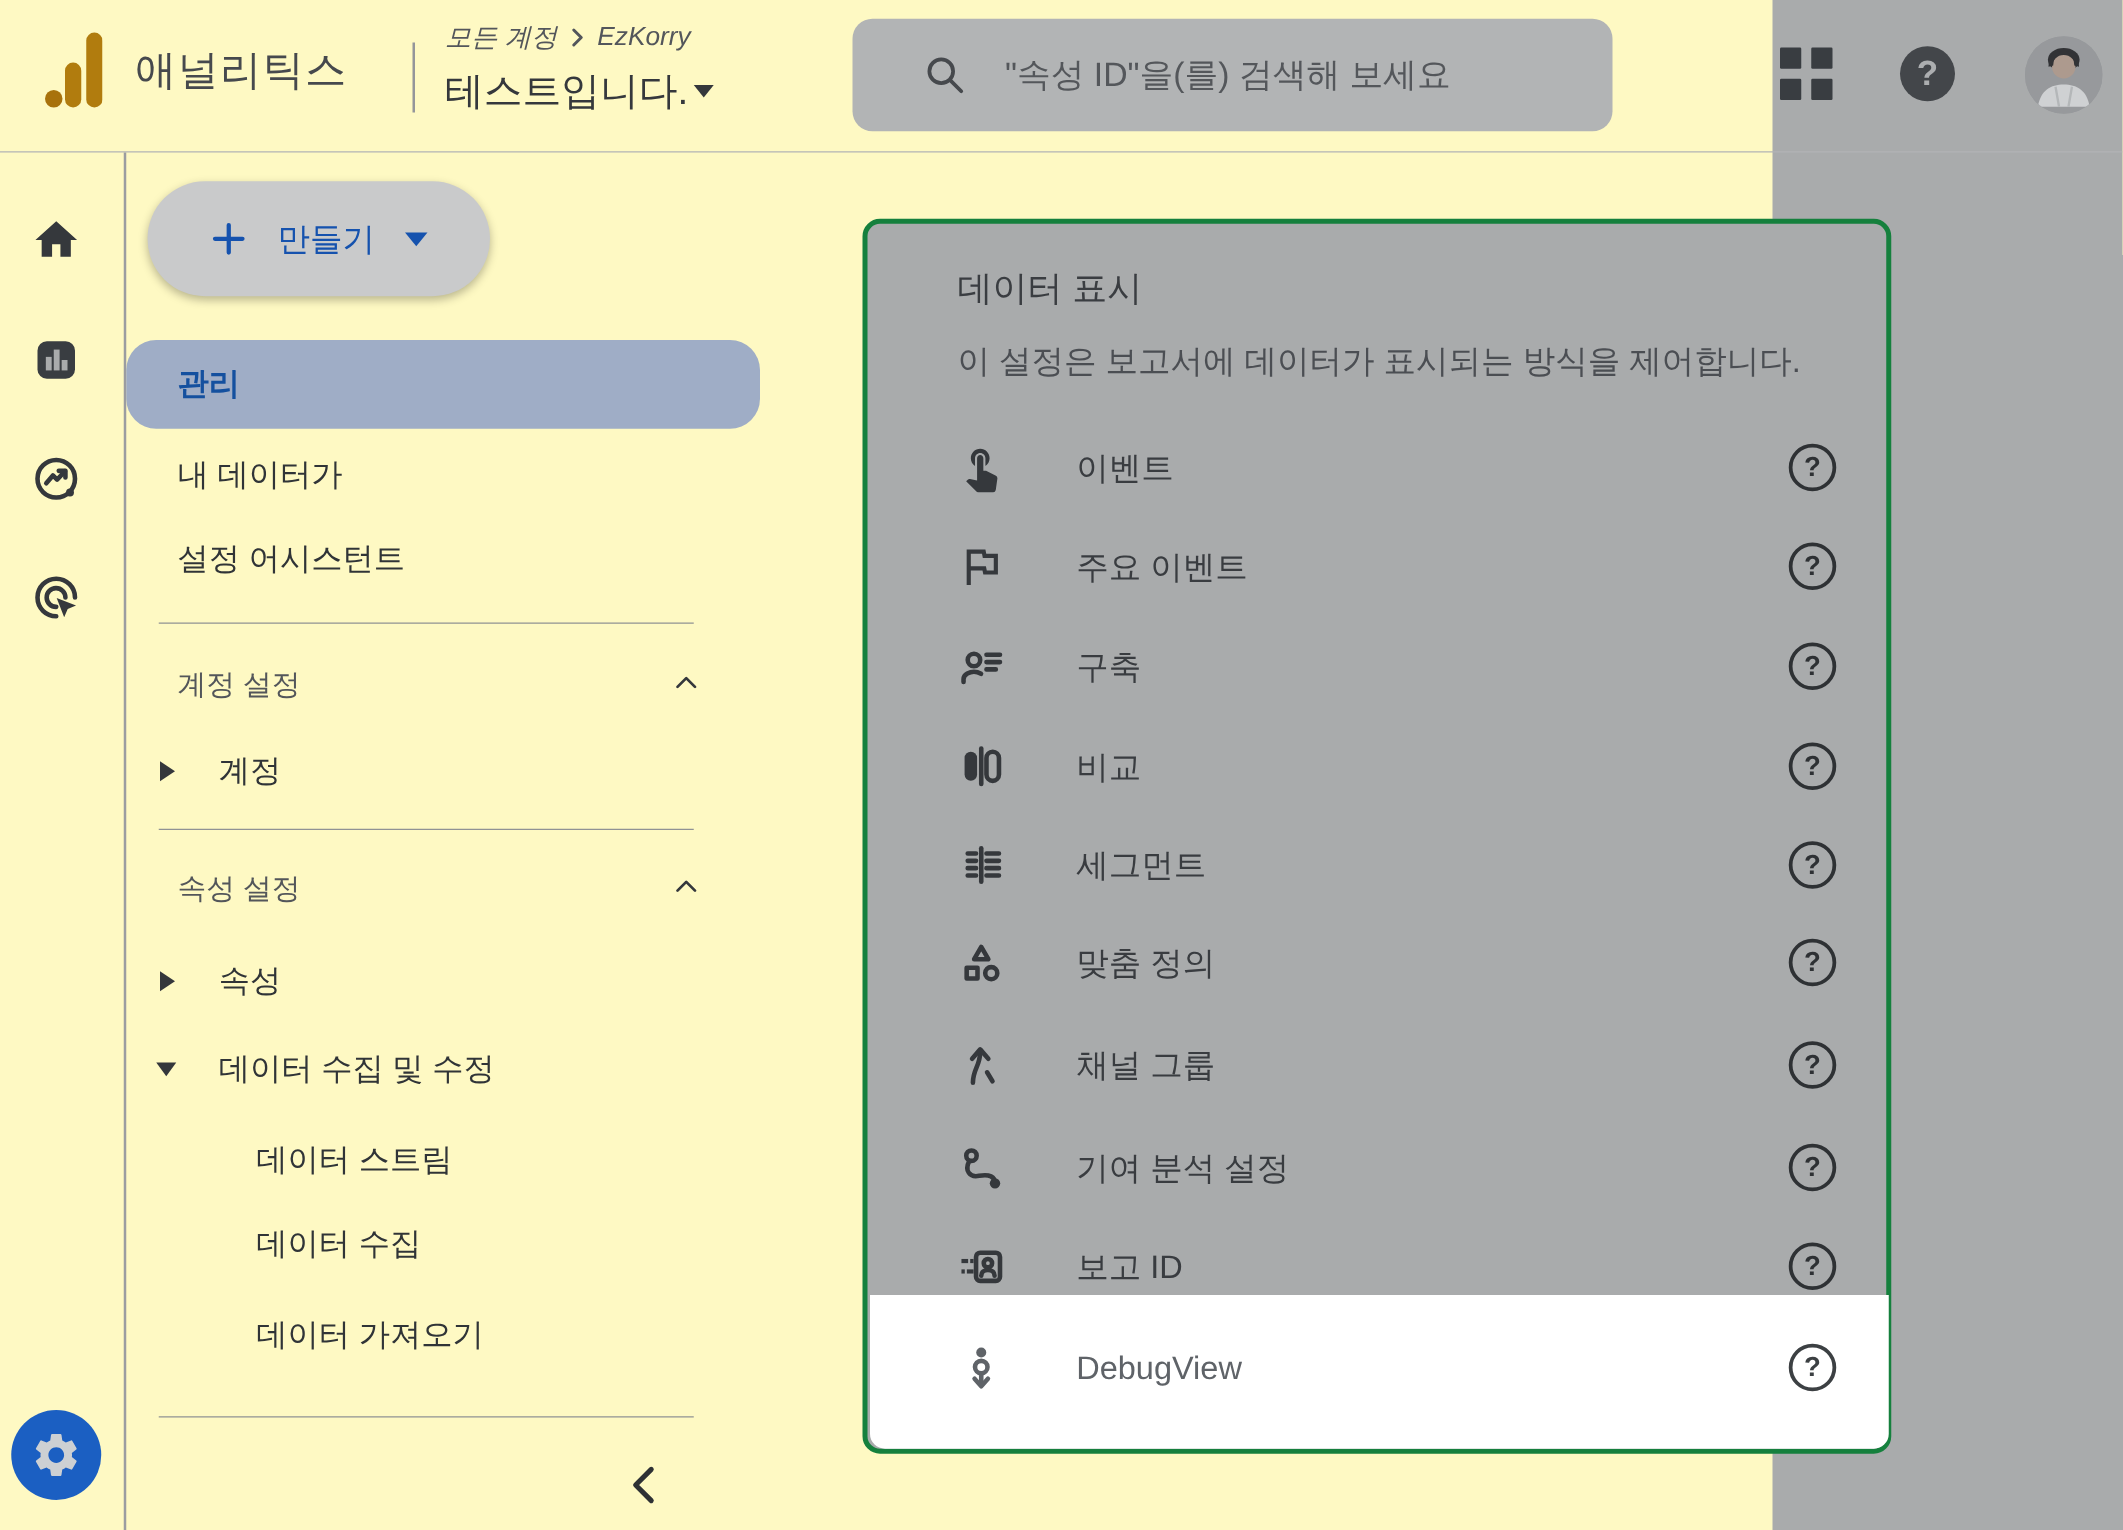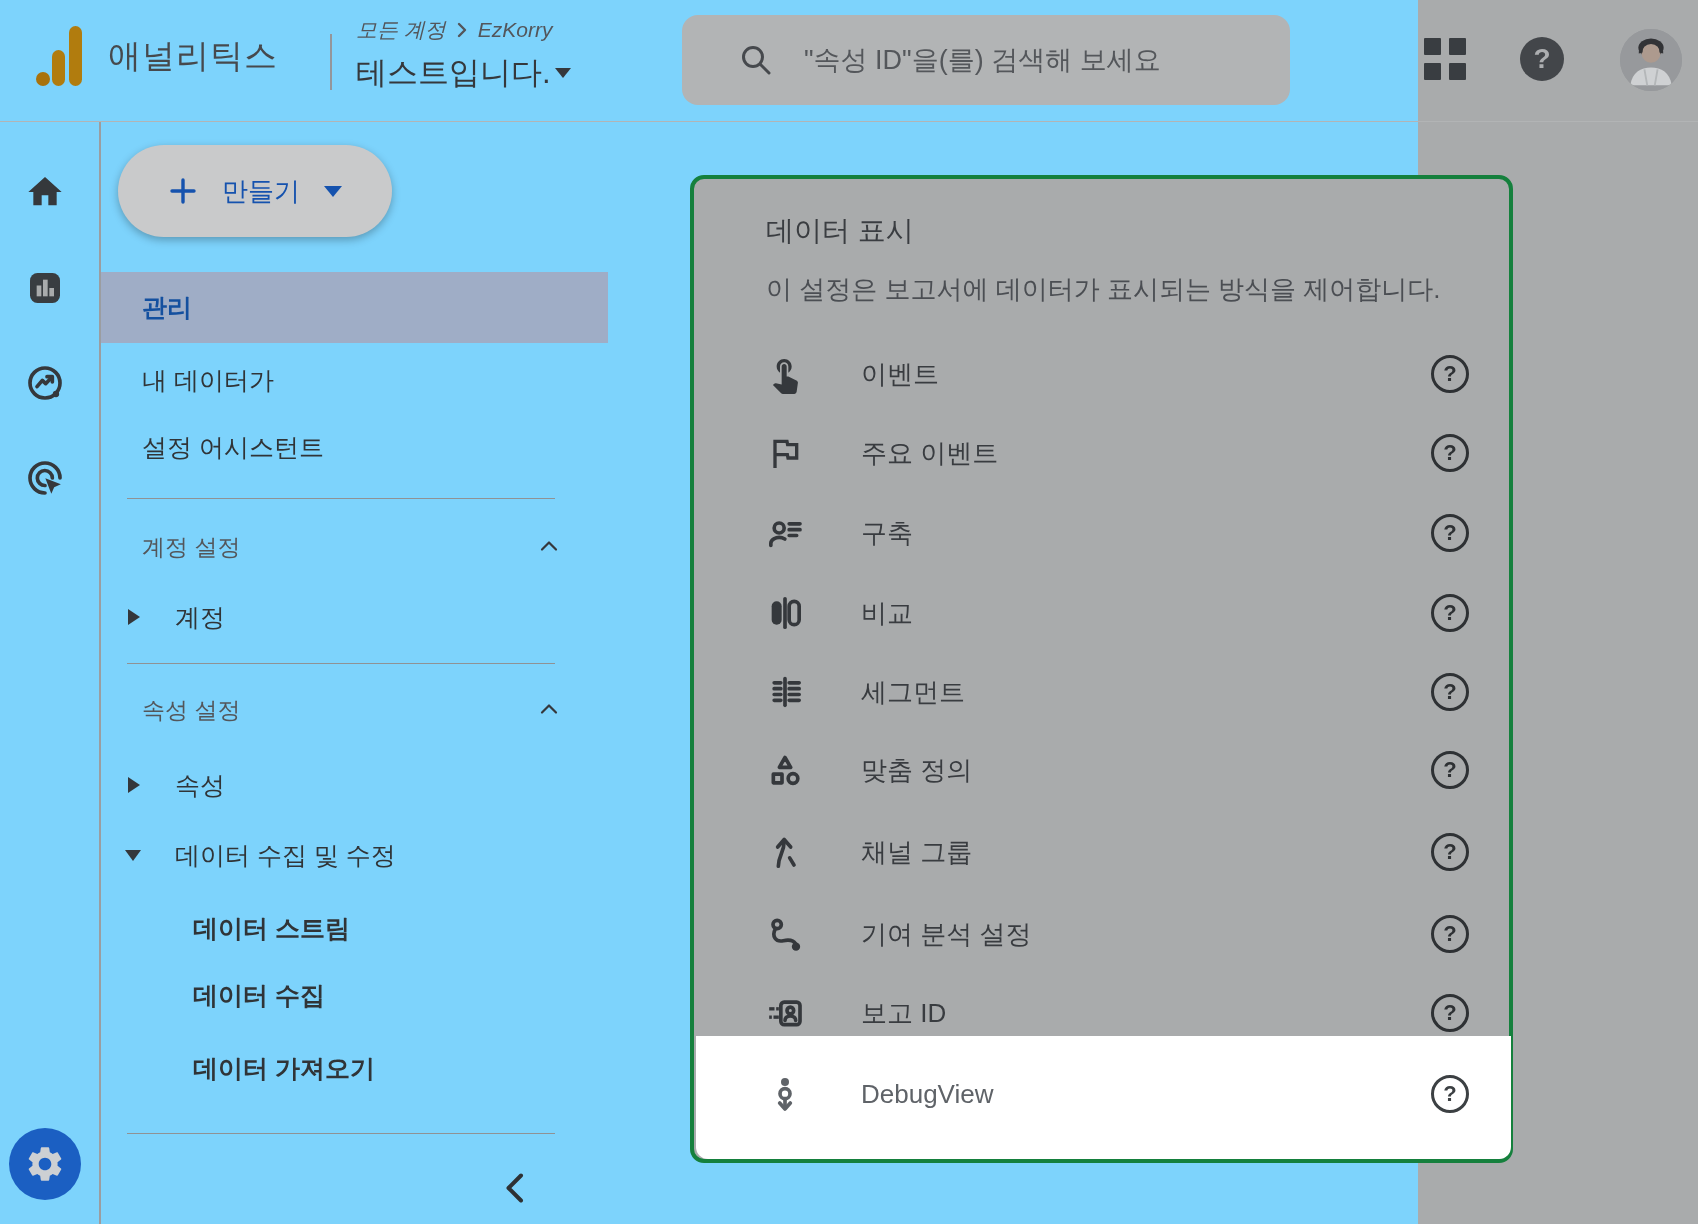--- a/index.html
+++ b/index.html
@@ -1,18 +1,18 @@
 <!DOCTYPE html>
 <html><head>
 <meta charset="utf-8">
 <style>
   * { margin:0; padding:0; box-sizing:border-box; }
   html,body { width:1698px; height:1224px; }
   body { font-family:"Liberation Sans","DejaVu Sans",sans-serif; background:#a9abac; overflow:hidden; }
-  .stage { position:relative; width:1418px; height:1224px; background:#7dd3fc; }
+  .stage { position:relative; width:1418px; height:1224px; background:#fef9c3; }
 
   
   .header { position:absolute; left:0; top:0; width:1698px; height:122px; border-bottom:1px solid #b2b4b5; }
   .logo-wrap { position:absolute; left:36px; top:24px; display:flex; align-items:center; gap:26px; }
   .logo-text { font-size:33px; color:#46494d; letter-spacing:1px; }
   .hdr-divider { position:absolute; left:330px; top:34px; width:2px; height:56px; background:#94969a; }
   .crumb-block { position:absolute; left:356px; top:16px; }
   .crumb-top { display:flex; align-items:center; gap:8px; font-size:21px; color:#53565b;font-style:italic; }
   .prop-row { display:flex; align-items:center; gap:4px; margin-top:8px; cursor:pointer; }
   .prop-name { font-size:31px; color:#35383c; }
@@ -31,31 +31,31 @@
   .rail-btn { position:absolute; left:25px; width:40px; height:40px; cursor:pointer; }
   .gear-btn { position:absolute; left:9px; top:1006px; width:72px; height:72px; border-radius:50%; background:#1b5fc2; display:flex; align-items:center; justify-content:center; cursor:pointer; }
 
   
   .panel { position:absolute; left:101px; top:122px; width:507px; height:1102px; }
   .create-btn { position:absolute; left:17px; top:23px; width:274px; height:92px; background:#c9cacb; border-radius:46px; box-shadow:0 3px 8px rgba(0,0,0,.28); display:flex; align-items:center; justify-content:center; gap:24px; cursor:pointer; }
   .create-label { font-size:26px; color:#1552ae; font-weight:500; }
   .caret-down-bl { width:0; height:0; border-left:9px solid transparent; border-right:9px solid transparent; border-top:11px solid #1552ae; }
   .menu-item { position:absolute; left:0; width:507px; height:60px; line-height:60px; font-size:25px; color:#303437; cursor:pointer; }
   .menu-item .lbl { position:absolute; left:41px; }
-  .selected-item { position:absolute; left:0; top:150px; width:507px; height:71px; line-height:71px; background:#9fadc6; cursor:pointer; }
+  .selected-item { position:absolute; left:0; top:150px; width:507px; height:71px; line-height:71px; background:#9fadc6; cursor:pointer;border-radius:24px; }
   .selected-item .lbl { position:absolute; left:41px; font-size:25px; color:#14509f; font-weight:600; }
   .sect-head { position:absolute; left:0; width:507px; height:60px; line-height:60px; font-size:23px; color:#53565a; cursor:pointer; }
   .sect-head .lbl { position:absolute; left:41px; }
   .sect-head svg { position:absolute; left:436px; top:18px; }
   .tree-item { position:absolute; left:0; width:507px; height:60px; line-height:60px; font-size:25px; color:#303437; cursor:pointer; }
   .tree-item .lbl { position:absolute; left:74px; }
   .tree-item .tri-r { position:absolute; left:27px; top:22px; width:0; height:0; border-top:8px solid transparent; border-bottom:8px solid transparent; border-left:12px solid #34373b; }
   .tree-item .tri-d { position:absolute; left:24px; top:25px; width:0; height:0; border-left:8px solid transparent; border-right:8px solid transparent; border-top:11px solid #34373b; }
   .sub-item { position:absolute; left:0; width:507px; height:60px; line-height:60px; font-size:25px; color:#303437; cursor:pointer; }
-  .sub-item .lbl { position:absolute; left:92px;font-weight:bold; }
+  .sub-item .lbl { position:absolute; left:104px; }
   .pdivider { position:absolute; left:26px; width:428px; height:1px; background:#909294; }
   .collapse-btn { position:absolute; left:395px; top:1046px; width:40px; height:40px; cursor:pointer; }
 
   
   .card { position:absolute; left:690px; top:175px; width:823px; height:988px; border:4px solid #15803d; border-radius:14px; background:#a9abac; }
   .card-title { position:absolute; left:72px; top:210px; font-size:28px; color:#3a3d41; font-weight:500; transform:translateY(-50%); top:52px; }
   .card-desc { position:absolute; left:72px; top:110px; font-size:26px; color:#4b4e53; transform:translateY(-50%); top:110px; }
   .spotlight { position:absolute; left:2px; top:857px; width:815px; height:123px; background:#ffffff; border-radius:0 0 12px 12px; z-index:0; }
   .crow { position:absolute; left:0; width:819px; height:60px; z-index:1; cursor:pointer; }
   .crow .cicon { position:absolute; left:71px; top:10px; width:40px; height:40px; }

